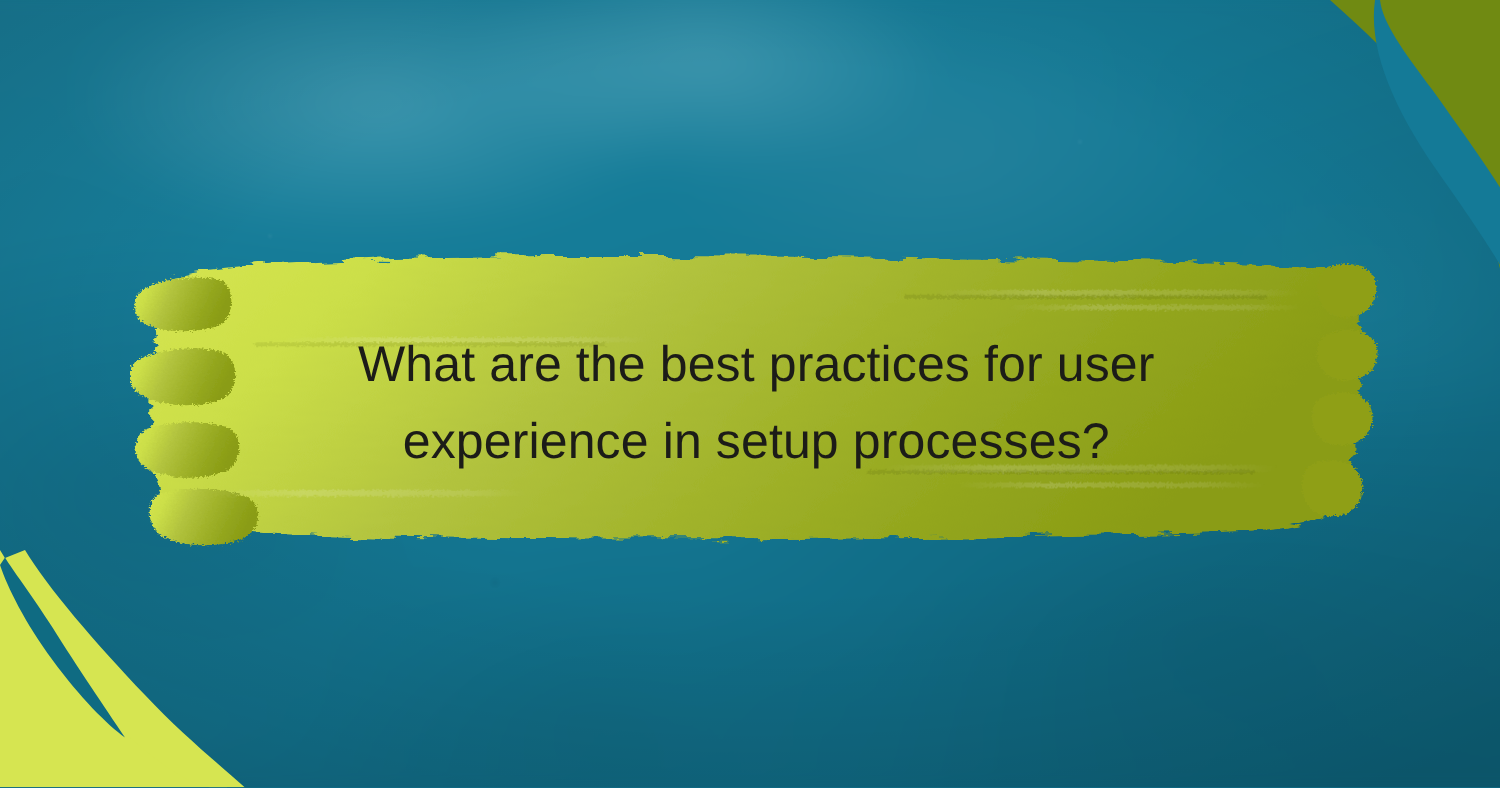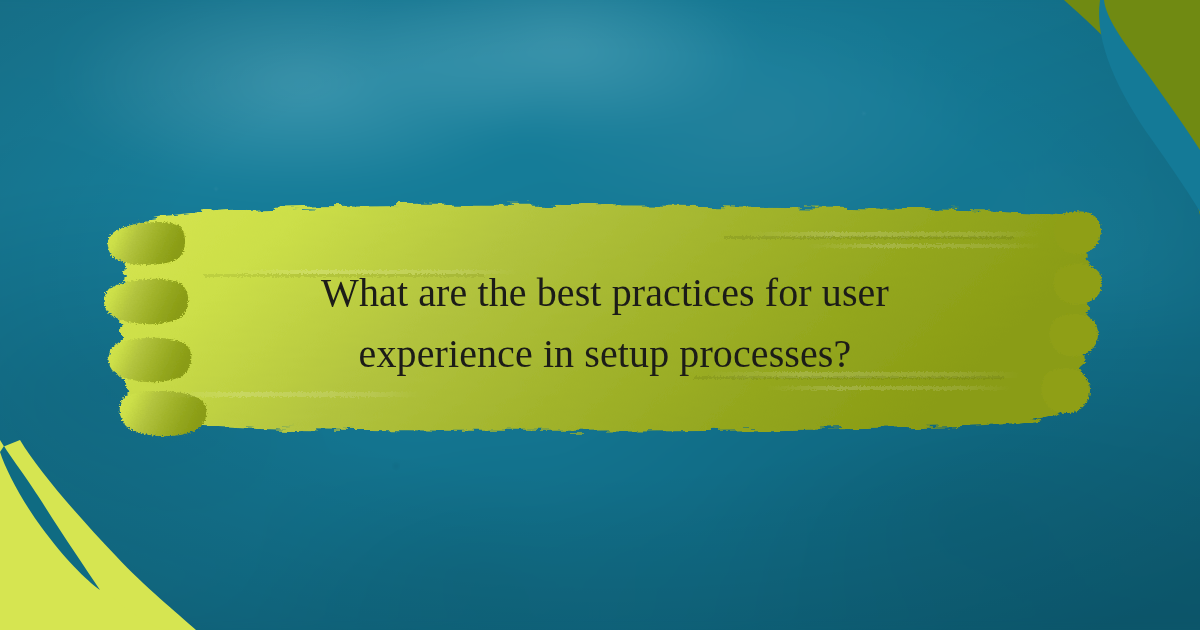--- a/index.html
+++ b/index.html
@@ -75,21 +75,21 @@
   }
 
   
   .headline {
     position: absolute;
     left: 150px;
     top: 262px;
     width: 910px;
     text-align: center;
     color: #1c1c18;
-    font-family: Liberation Serif, serif;
+    font-family: Liberation Sans, sans-serif;
     font-size: 40px;
     font-weight: 400;
     line-height: 61px;
     letter-spacing: 0.1px;
     white-space: pre-line;
   }
 </style>
 </head>
 <body>
 

